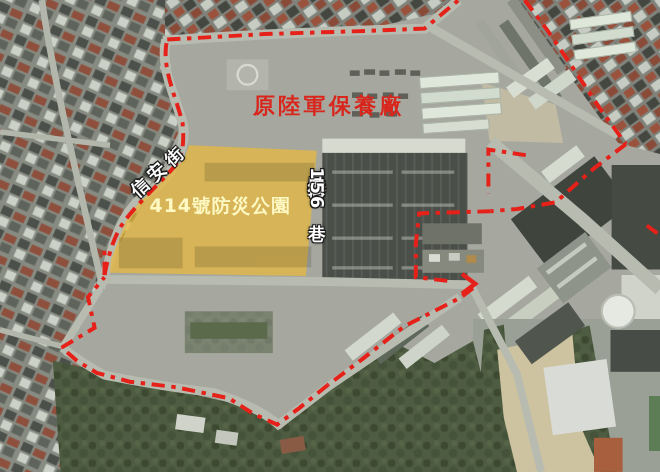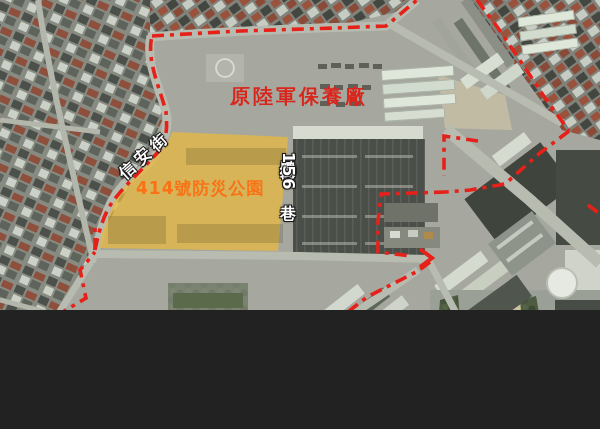--- a/index.html
+++ b/index.html
@@ -1,31 +1,31 @@
 <!DOCTYPE html>
 <html><head>
 <meta charset="utf-8">
 <style>
   html,body{margin:0;padding:0;background:#222;}
   .stage{
-    position:relative;width:600px;height:310px;overflow:hidden;
+    position:relative;width:600px;height:429px;overflow:hidden;
     font-family:"DejaVu Sans",sans-serif;
   }
   .stage svg{position:absolute;left:0;top:0;}
   .lbl{
     position:absolute;font-weight:bold;white-space:nowrap;line-height:1;
     font-family:"DejaVu Sans",sans-serif;
   }
   .lbl-white{
     color:#ffffff;
     text-shadow:-1px -1px 0 #1a1a1a,1px -1px 0 #1a1a1a,-1px 1px 0 #1a1a1a,
                  1px 1px 0 #1a1a1a,0 0 3px #000;
   }
   #lbl-depot{left:230px;top:86px;font-size:20px;letter-spacing:3px;color:#d9261c;}
-  #lbl-park{left:136px;top:180px;font-size:17px;letter-spacing:1px;color:#f97316;}
+  #lbl-park{left:136px;top:180px;font-size:17px;letter-spacing:1px;color:#fef9c3;}
   #lbl-xinan{left:116px;top:170px;font-size:16px;letter-spacing:5px;
     transform:rotate(-42deg);transform-origin:left top;}
   #lbl-156{left:280px;top:146px;font-size:16px;letter-spacing:2px;
     writing-mode:vertical-rl;}
   #lbl-220{left:150px;top:251px;font-size:17px;letter-spacing:2px;}
 </style>
 </head>
 <body>
 
 <div class="stage">

